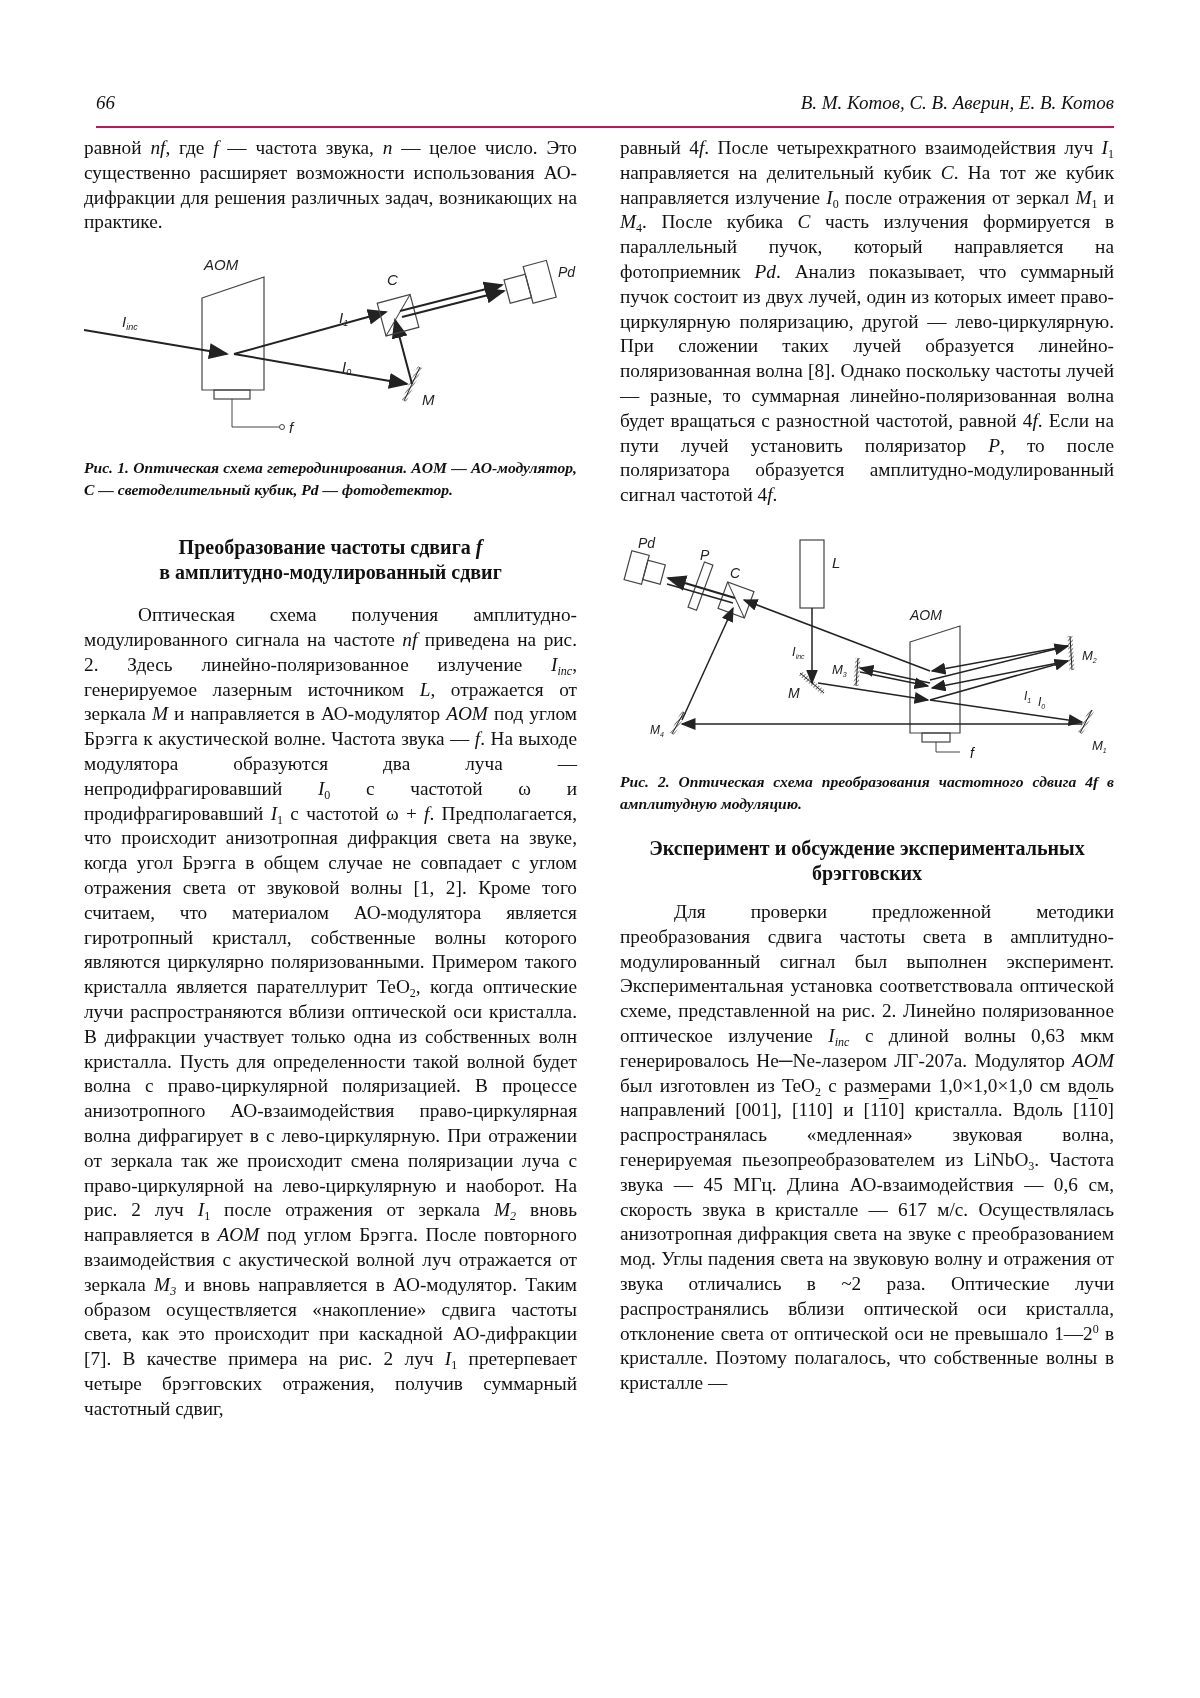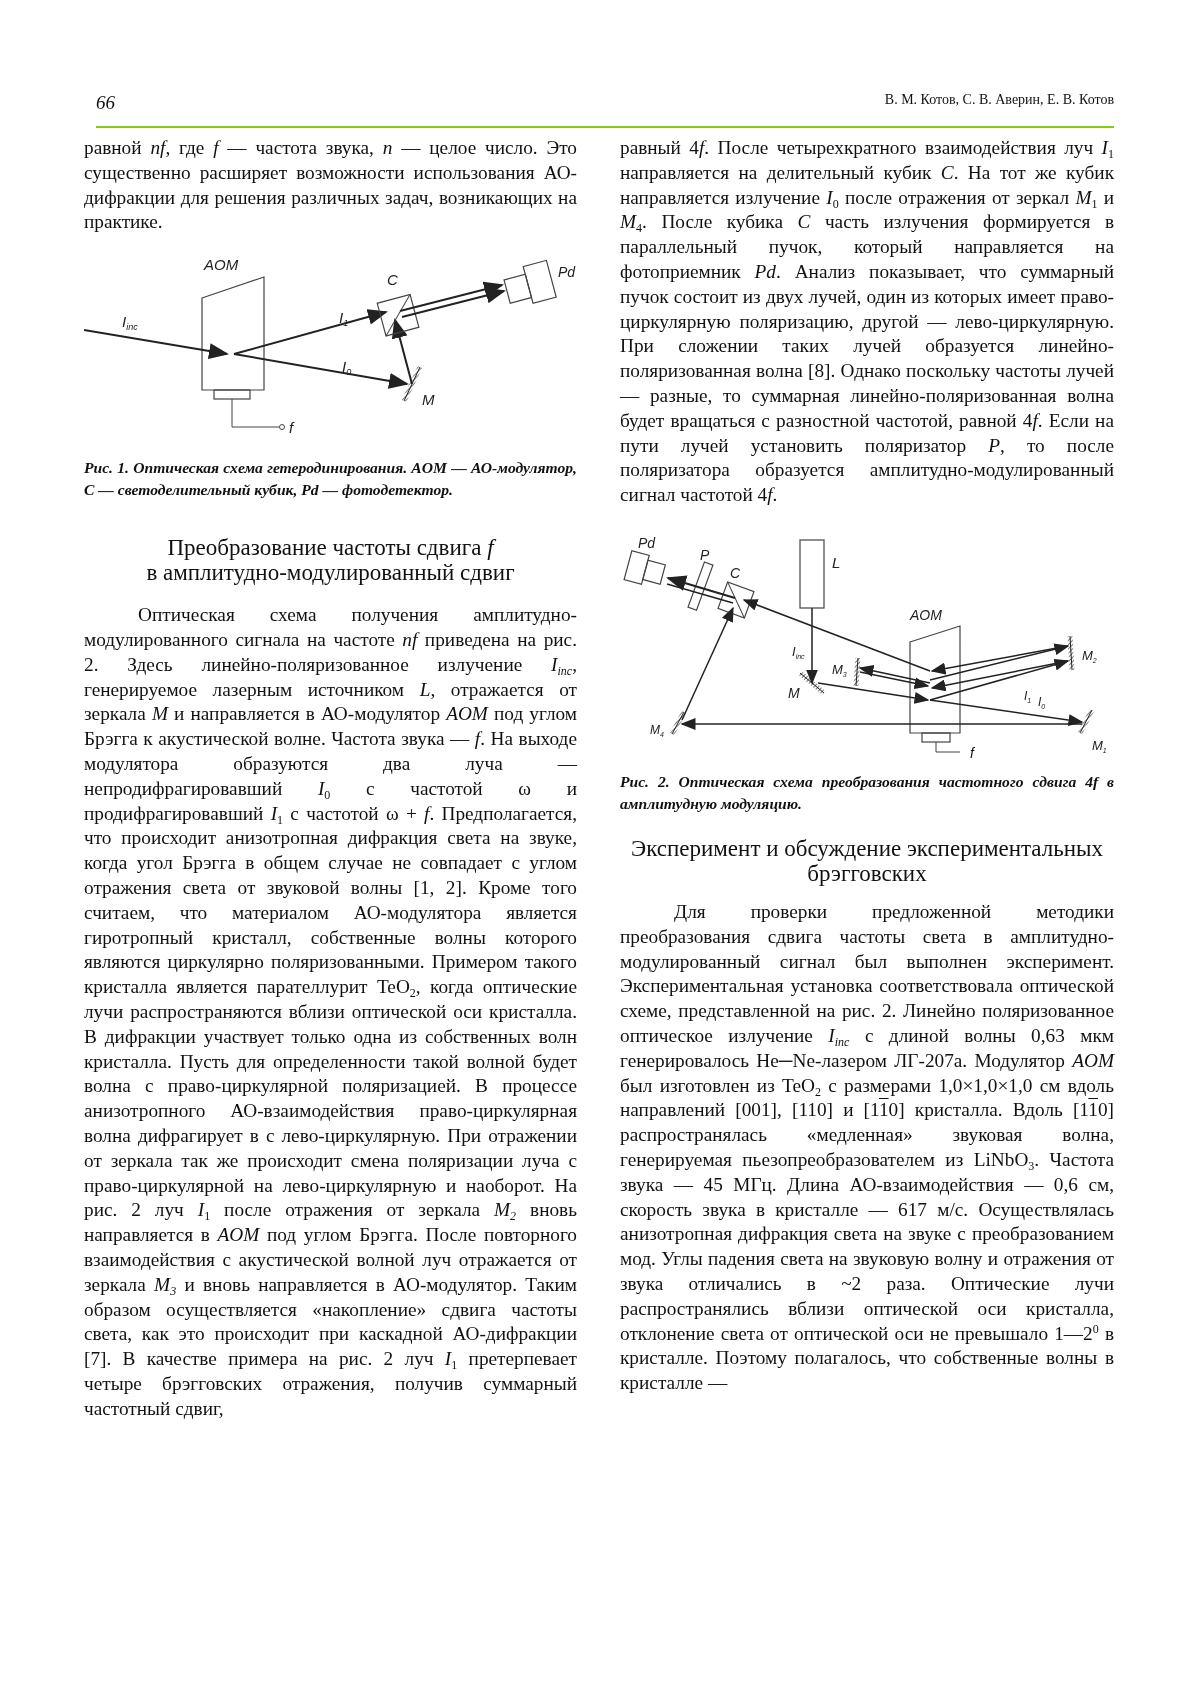--- a/index.html
+++ b/index.html
@@ -1,28 +1,28 @@
 <!DOCTYPE html>
 <html><head>
 <meta charset="utf-8">
 <style>
   html,body{margin:0;padding:0;background:#fff;}
   body{width:1200px;height:1698px;position:relative;overflow:hidden;color:#111;
        font-family:"Liberation Serif","DejaVu Serif",serif;}
-  .header{position:absolute;left:96px;top:90px;width:1018px;height:36px;border-bottom:2px solid #84cc16;}
+  .header{position:absolute;left:96px;top:90px;width:1018px;height:36px;border-bottom:2px solid #be185d;}
   .header .pg{position:absolute;left:0;top:2px;font-style:italic;font-size:19px;}
-  .header .auth{position:absolute;right:0;top:2px;font-size:14px;}
+  .header .auth{position:absolute;right:0;top:2px;font-style:italic;font-size:19px;}
   .col{position:absolute;font-size:19.3px;line-height:24.8px;text-align:justify;}
   .col p{margin:0;}
   .left{left:84px;top:136px;width:493px;}
   .right{left:620px;top:136px;width:494px;}
   .indent{text-indent:54px;}
   .fig{display:block;}
   .cap{font-style:italic;font-weight:bold;font-size:15.6px;line-height:22px;text-align:justify;}
-  .sect{font-weight:normal;text-align:center;font-size:23px;line-height:25px;}
+  .sect{font-weight:bold;text-align:center;font-size:20px;line-height:25px;}
   i{font-style:italic;}
   sub{font-size:12px;vertical-align:-4px;line-height:0;}
   sup{font-size:12px;line-height:0;}
   .ov{text-decoration:overline;}
   svg text{font-family:"Liberation Sans","DejaVu Sans",sans-serif;font-style:italic;fill:#222;}
 </style>
 </head>
 <body>
 
 <div class="header">

